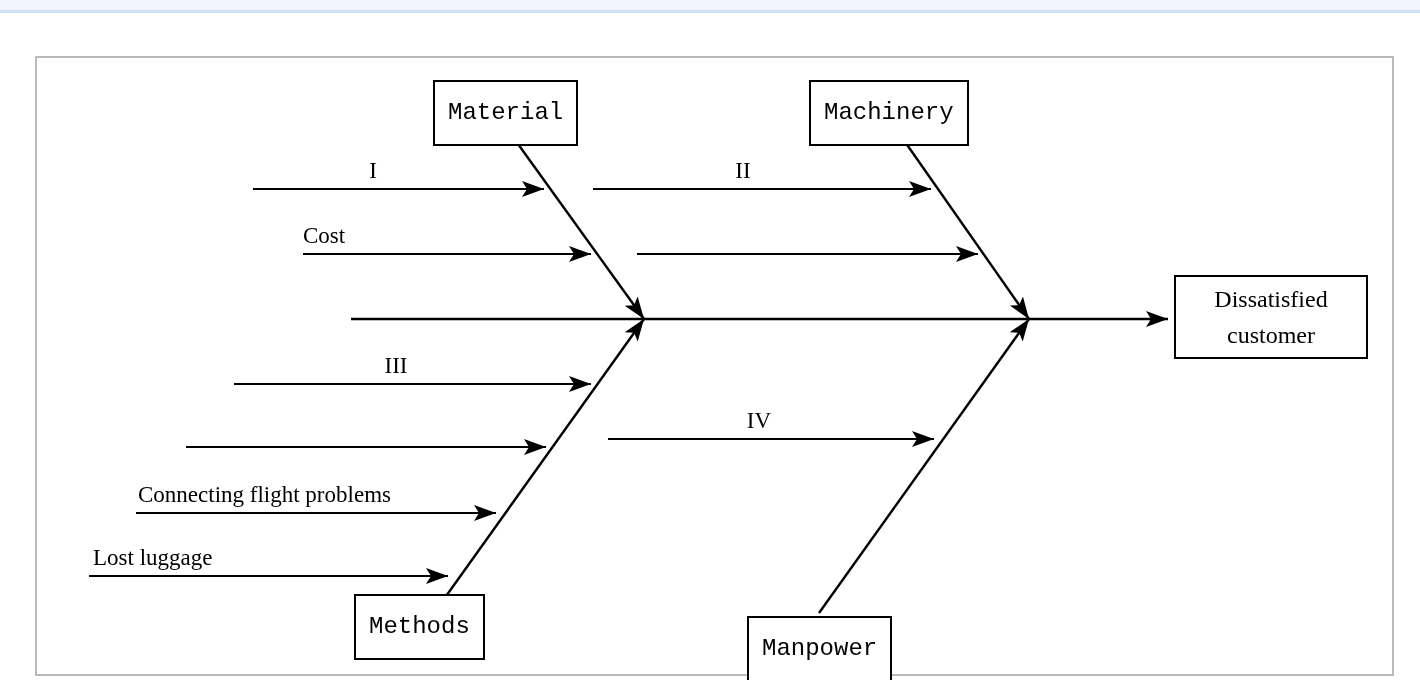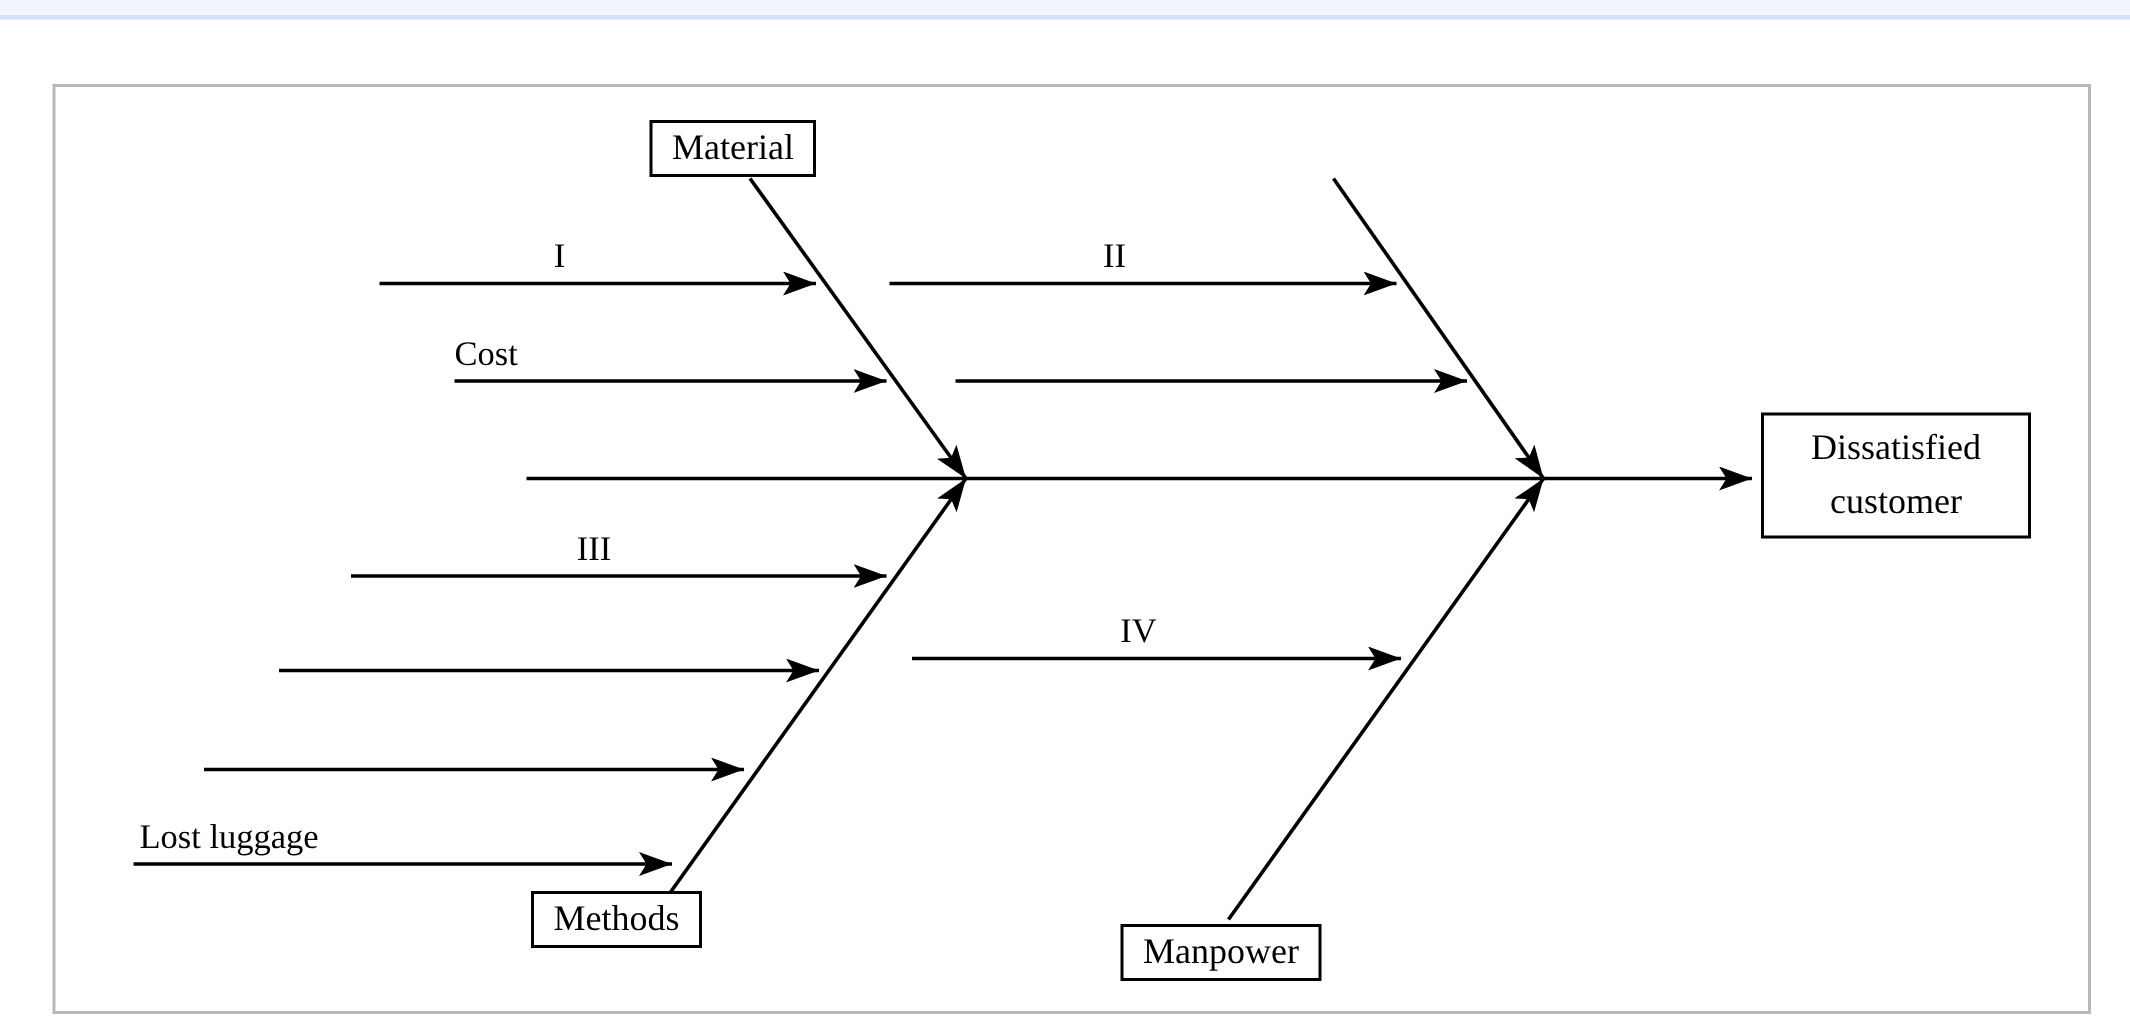--- a/index.html
+++ b/index.html
@@ -30,28 +30,29 @@
     color: #000;
   }
   .label.centered { transform: translateX(-50%); }
 
   .catbox {
     position: absolute;
     border: 2px solid #000;
     background: #fff;
     font-size: 24px;
     line-height: 30px;
-    padding: 2px 13px;
+    padding: 16px 13px;
     white-space: nowrap;
     text-align: center;
+    font-family: Liberation Mono, monospace;
   }
   .effectbox {
     position: absolute;
     left: 1137px; top: 217px;
-    width: 180px; height: 84px;
+    width: 194px; height: 84px;
     border: 2px solid #000;
     background: #fff;
     font-size: 24px;
     line-height: 36px;
     display: flex; flex-direction: column;
     align-items: center; justify-content: center;
     text-align: center;
   }
 </style>
 </head>
@@ -86,24 +87,26 @@
     <line x1="149" y1="389" x2="509" y2="389" stroke="#000" stroke-width="2.2" marker-end="url(#arrowhead)"></line>
     <line x1="99" y1="455" x2="459" y2="455" stroke="#000" stroke-width="2.2" marker-end="url(#arrowhead)"></line>
     <line x1="52" y1="518" x2="411" y2="518" stroke="#000" stroke-width="2.2" marker-end="url(#arrowhead)"></line>
     <line x1="571" y1="381" x2="897" y2="381" stroke="#000" stroke-width="2.2" marker-end="url(#arrowhead)"></line>
   </svg>
 
   <div class="label centered" style="left:336px; top:99px;">I</div>
   <div class="label" style="left:266px; top:164px;">Cost</div>
   <div class="label centered" style="left:706px; top:99px;">II</div>
   <div class="label centered" style="left:359px; top:294px;">III</div>
+  <div class="label" style="left:101px; top:423px;">Connecting flight problems</div>
   <div class="label" style="left:56px; top:486px;">Lost luggage</div>
   <div class="label centered" style="left:722px; top:349px;">IV</div>
 
   <div class="catbox" style="left:396px; top:22px;">Material</div>
+  <div class="catbox" style="left:772px; top:22px;">Machinery</div>
   <div class="catbox" style="left:317px; top:536px;">Methods</div>
   <div class="catbox" style="left:710px; top:558px;">Manpower</div>
 
   <div class="effectbox">
     <span>Dissatisfied</span>
     <span>customer</span>
   </div>
 
 </div>
 

